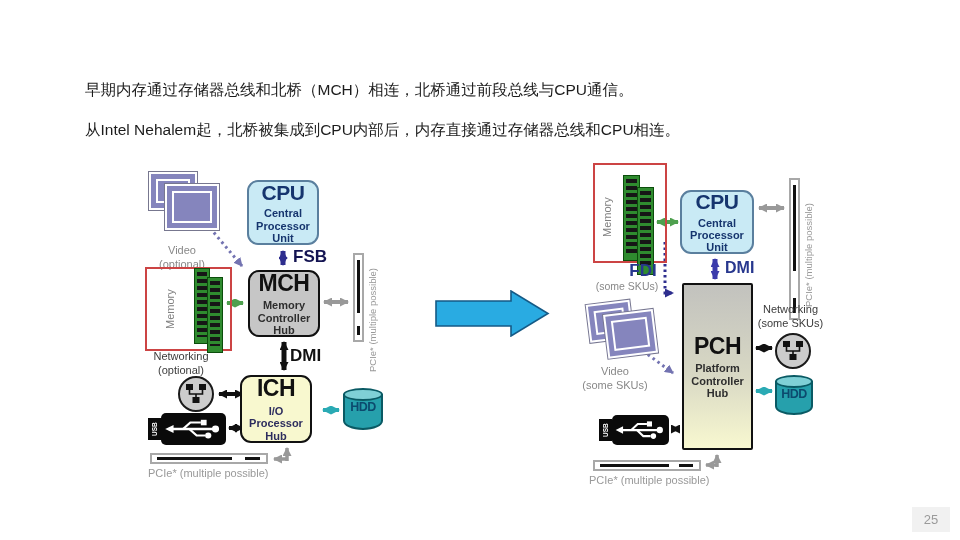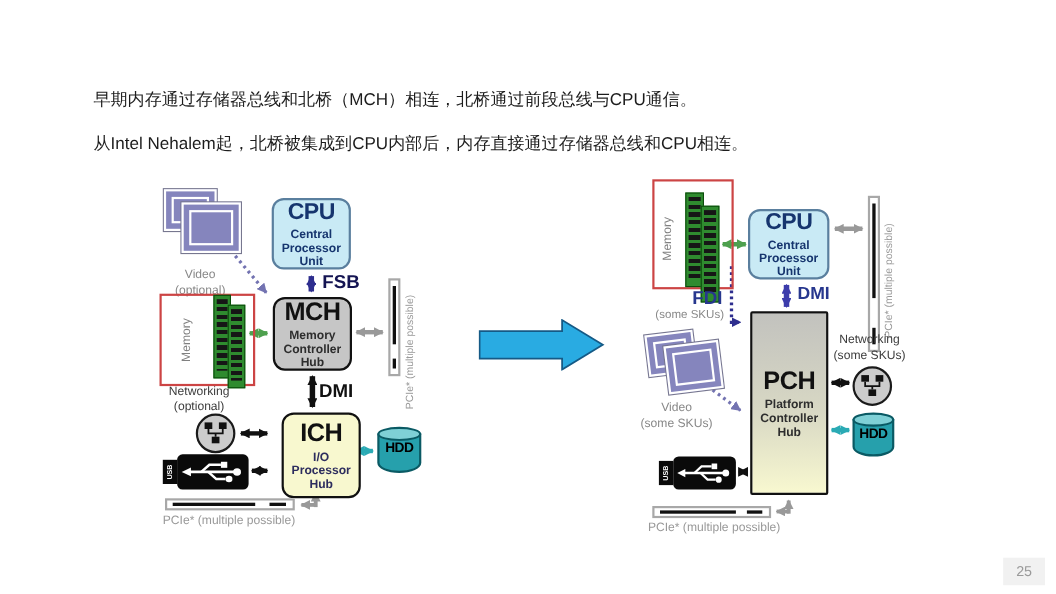--- a/index.html
+++ b/index.html
@@ -48,21 +48,21 @@
   .usbtab{width:13px;height:22px;background:#0a0a0a;color:#fff;font-size:6.5px;font-weight:bold;
     display:flex;align-items:center;justify-content:center;}
   .usbmain{height:100%;flex:1;background:#0a0a0a;border-radius:5px;position:relative;}
   
   .cyl{position:absolute;}
   .cylbody{position:absolute;left:0;right:0;top:6px;bottom:0;background:#26a0ac;border:2px solid #0a5a64;
     border-radius:0 0 50% 50% / 0 0 26% 26%;box-sizing:border-box;}
   .cyltop{position:absolute;left:0;right:0;top:0;height:13px;border-radius:50%;background:#7fd0d6;
     border:2px solid #0a5a64;box-sizing:border-box;}
   .cyltxt{position:absolute;left:0;right:0;top:12px;text-align:center;font-weight:bold;font-size:12.5px;
-    color:#000000;letter-spacing:-0.5px;}
+    color:#0c4a6e;letter-spacing:-0.5px;}
   
   .vslot{position:absolute;width:11px;background:#fff;border:2px solid #a8a8a8;box-sizing:border-box;}
   .vslot::before{content:"";position:absolute;top:5px;left:2px;width:3px;height:62%;background:#111;}
   .vslot::after{content:"";position:absolute;bottom:5px;left:2px;width:3px;height:11%;background:#111;}
   .hslot{position:absolute;height:11px;background:#fff;border:2px solid #a8a8a8;box-sizing:border-box;}
   .hslot::before{content:"";position:absolute;left:5px;top:2px;height:3px;width:66%;background:#111;}
   .hslot::after{content:"";position:absolute;right:6px;top:2px;height:3px;width:13%;background:#111;}
 </style>
 </head>
 <body>
@@ -153,21 +153,21 @@
       <svg width="26" height="24" viewBox="0 0 26 24">
         <rect x="3" y="2" width="7" height="6" fill="#111"></rect>
           <rect x="16" y="2" width="7" height="6" fill="#111"></rect>
           <rect x="9.5" y="15" width="7" height="6" fill="#111"></rect>
         <path d="M6.5,8 V12 H19.5 V8 M13,12 V15" stroke="#111" stroke-width="1.6" fill="none"></path>
       </svg>
     </div>
 
     <div class="buslbl" style="left:150px;top:176px;color:#111;">DMI</div>
 
-    <div class="chipbox ich-box" style="left:116px;top:205px;width:72px;height:78px;">
+    <div class="chipbox ich-box" style="left:100px;top:205px;width:72px;height:68px;">
       <div class="bt">ICH</div>
       <div class="st">
         <div>I/O Processor</div>
         <div>Hub</div>
       </div>
     </div>
 
     <div class="usbicon" style="left:8px;top:243px;width:78px;height:32px;">
       <div class="usbtab vtext">USB</div>
       <div class="usbmain">

